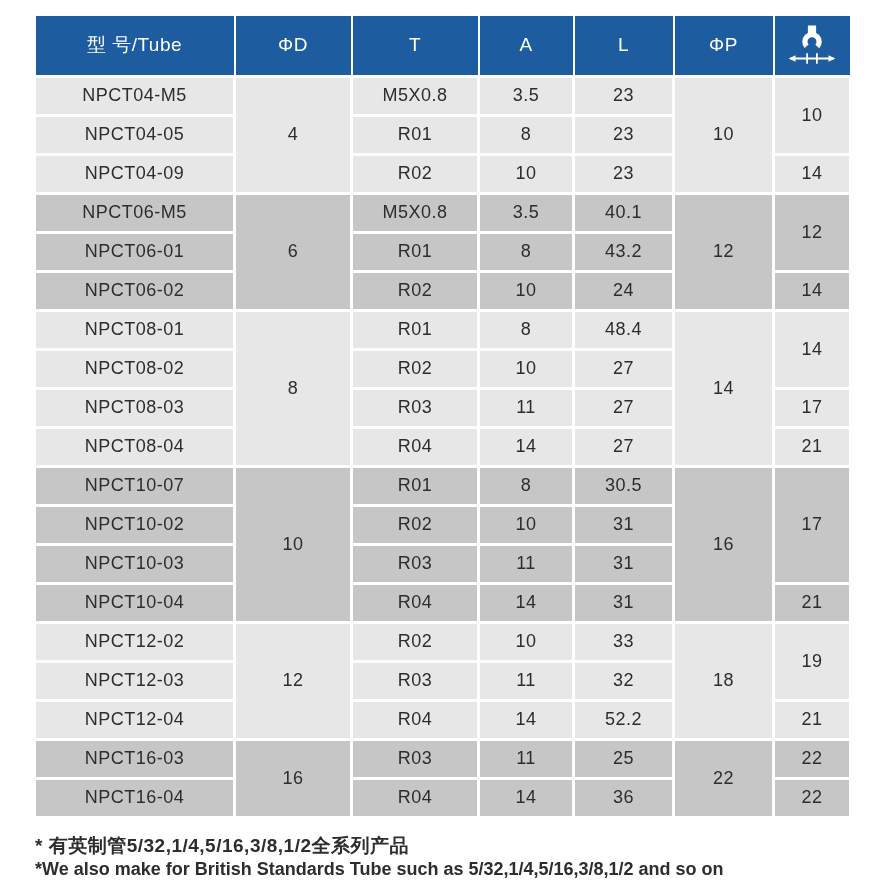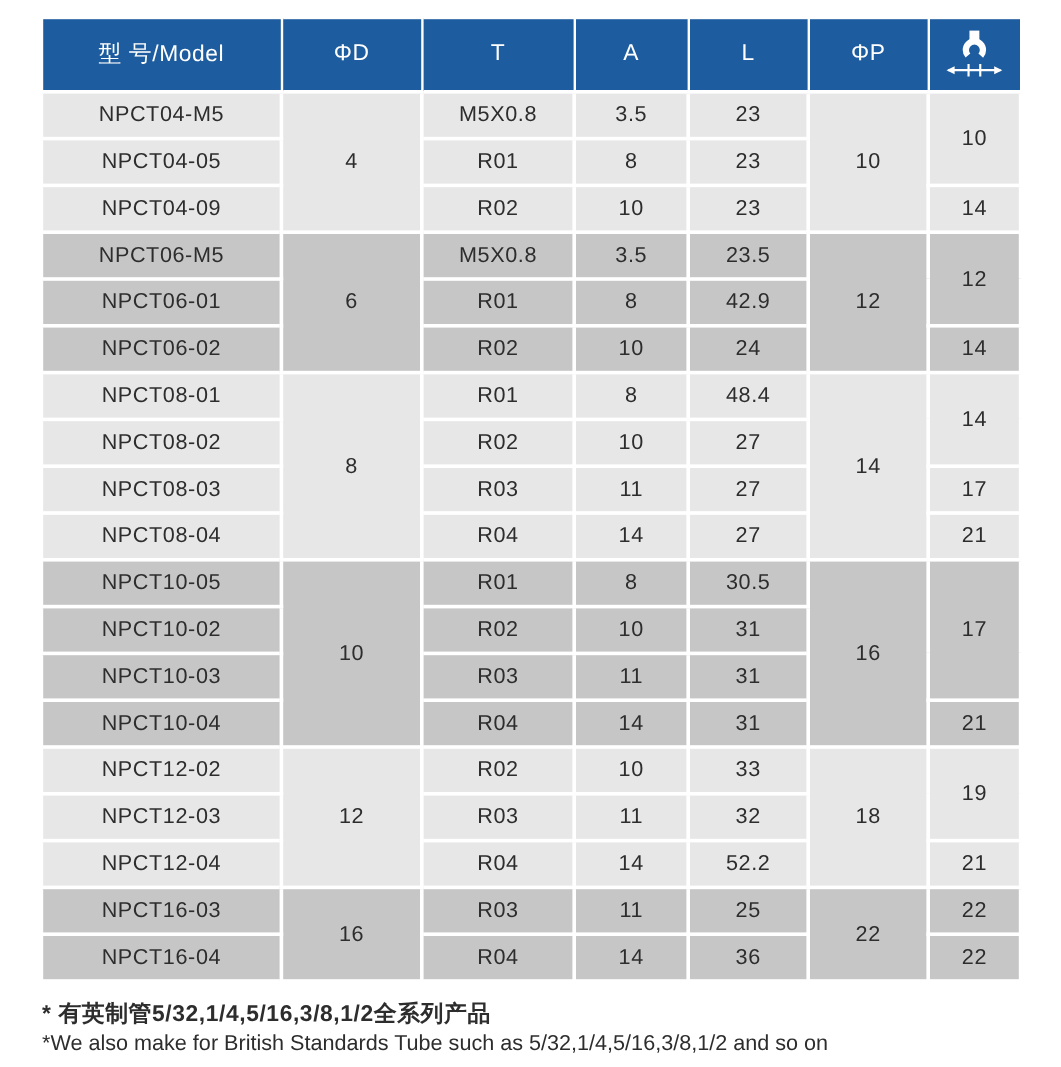--- a/index.html
+++ b/index.html
@@ -63,21 +63,21 @@
   .note-cn{
     margin:0;
     font-size:19px;
     font-weight:700;
     line-height:24px;
     letter-spacing:0.5px;
   }
   .note-en{
     margin:0;
     font-size:18px;
-    font-weight:400;
+    font-weight:700;
     line-height:22px;
   }
   .wrench-svg{display:block;margin:0 auto;}
 </style>
 </head>
 <body>
 
 <div class="page">
 
   <table class="spec">
@@ -85,21 +85,21 @@
       <col class="col-model">
         <col class="col-d">
         <col class="col-t">
       <col class="col-a">
         <col class="col-l">
         <col class="col-p">
         <col class="col-w">
     </colgroup>
     <thead>
       <tr>
-        <th>型 号/Model</th>
+        <th>型 号/Tube</th>
         <th>ΦD</th>
         <th>T</th>
         <th>A</th>
         <th>L</th>
         <th>ΦP</th>
         <th>
           <svg class="wrench-svg" width="48" height="44" viewBox="0 0 64 58" aria-hidden="true">
             <rect x="26.5" y="3" width="11" height="15" fill="#ffffff"></rect>
             <circle cx="32" cy="24.5" r="9.5" fill="none" stroke="#ffffff" stroke-width="7" stroke-dasharray="6.9 16 36.8 0"></circle>
             <line x1="3" y1="47" x2="61" y2="47" stroke="#ffffff" stroke-width="2.6"></line>
@@ -132,29 +132,29 @@
           <td>R02</td>
           <td>10</td>
           <td>23</td>
           <td>14</td>
         </tr>
         <tr class="shade-dark">
           <td>NPCT06-M5</td>
           <td rowspan="3">6</td>
           <td>M5X0.8</td>
           <td>3.5</td>
-          <td>23.5</td>
+          <td>40.1</td>
           <td rowspan="3">12</td>
           <td rowspan="2">12</td>
         </tr>
         <tr class="shade-dark">
           <td>NPCT06-01</td>
           <td>R01</td>
           <td>8</td>
-          <td>42.9</td>
+          <td>43.2</td>
         </tr>
         <tr class="shade-dark">
           <td>NPCT06-02</td>
           <td>R02</td>
           <td>10</td>
           <td>24</td>
           <td>14</td>
         </tr>
         <tr class="shade-light">
           <td>NPCT08-01</td>
@@ -179,21 +179,21 @@
           <td>17</td>
         </tr>
         <tr class="shade-light">
           <td>NPCT08-04</td>
           <td>R04</td>
           <td>14</td>
           <td>27</td>
           <td>21</td>
         </tr>
         <tr class="shade-dark">
-          <td>NPCT10-05</td>
+          <td>NPCT10-07</td>
           <td rowspan="4">10</td>
           <td>R01</td>
           <td>8</td>
           <td>30.5</td>
           <td rowspan="4">16</td>
           <td rowspan="3">17</td>
         </tr>
         <tr class="shade-dark">
           <td>NPCT10-02</td>
           <td>R02</td>

